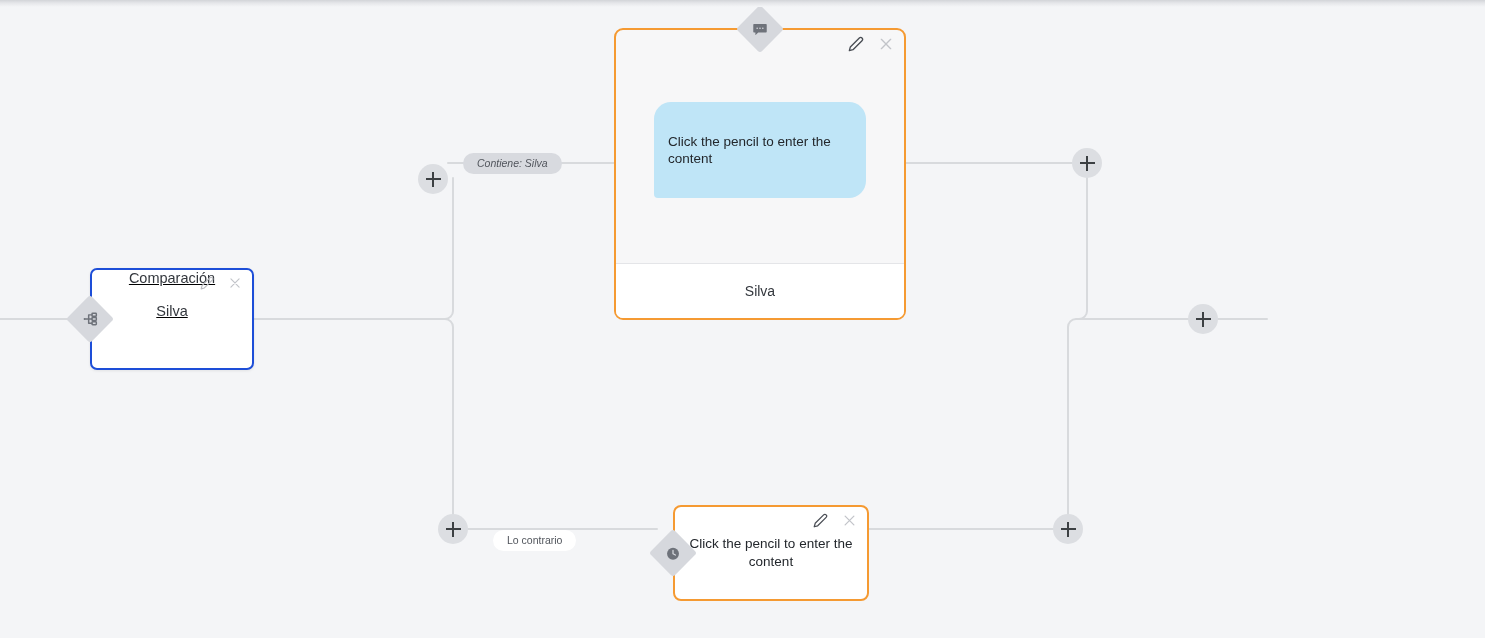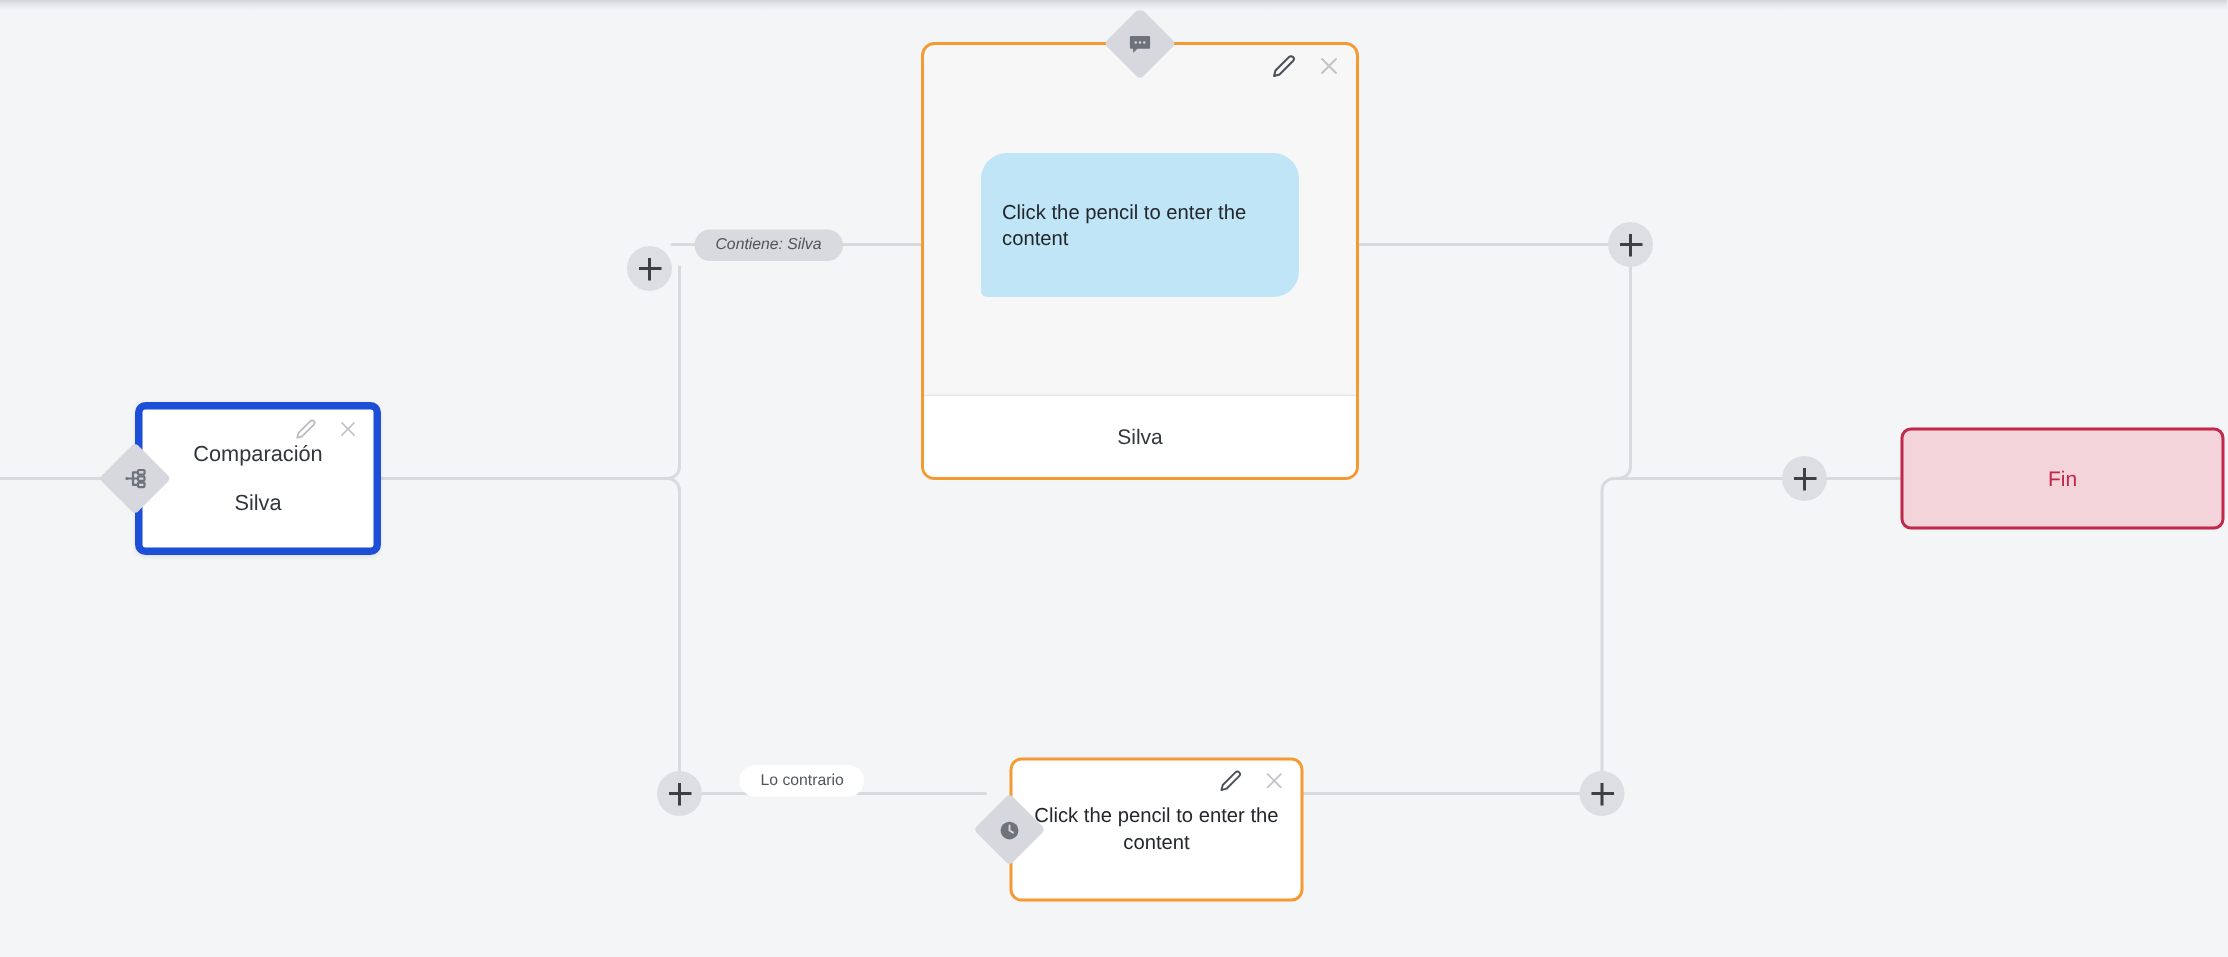--- a/index.html
+++ b/index.html
@@ -124,28 +124,29 @@
   .edge-label.grey { background: #d8dadf; }
   .edge-label.white { background: #ffffff; }
 
   
   #node-comparison {
     left: 90px;
     top: 268px;
     width: 164px;
     height: 102px;
     background: #ffffff;
-    border: 5px solid #1d4ed8;
+    border: 2px solid #1d4ed8;
     border-radius: 7px;
     box-shadow: 0 1px 3px rgba(0,0,0,0.08);
     display: flex;
     flex-direction: column;
     align-items: center;
-    justify-content: center;
+    justify-content: flex-start;
     gap: 17px;
+    text-decoration: underline;
   }
   #node-comparison .line-text {
     font-size: 14.5px;
     color: #33373d;
     text-align: center;
   }
 
   
   #node-message {
     left: 614px;
@@ -341,27 +342,24 @@
 
   <div class="diamond" style="left:656px; top:536px;">
     <span class="dia-inner">
       <svg width="15" height="15" viewBox="0 0 24 24">
         <circle cx="12" cy="12" r="9.5" fill="#6e727a"></circle>
         <path d="M12 6.5 V12 L15.8 14.2" fill="none" stroke="#d6d8dd" stroke-width="2" stroke-linecap="round" stroke-linejoin="round"></path>
       </svg>
     </span>
   </div>
 
-  <div id="node-end" class="node">
-    <span class="end-text">Fin</span>
-  </div>
 
   <div class="edge-label grey" style="left:463px; top:153px;font-style:italic;">Contiene: Silva</div>
 
-  <div class="edge-label white" style="left:493px; top:510px;text-align:right;">Lo contrario</div>
+  <div class="edge-label white" style="left:493px; top:530px;text-align:right;">Lo contrario</div>
 
   <div class="plus-btn" style="left:418px; top:164px;"></div>
   <div class="plus-btn" style="left:438px; top:514px;"></div>
   <div class="plus-btn" style="left:1072px; top:148px;"></div>
   <div class="plus-btn" style="left:1053px; top:514px;"></div>
   <div class="plus-btn" style="left:1188px; top:304px;"></div>
 
 </div>
 
 <div id="header-shadow"></div>

